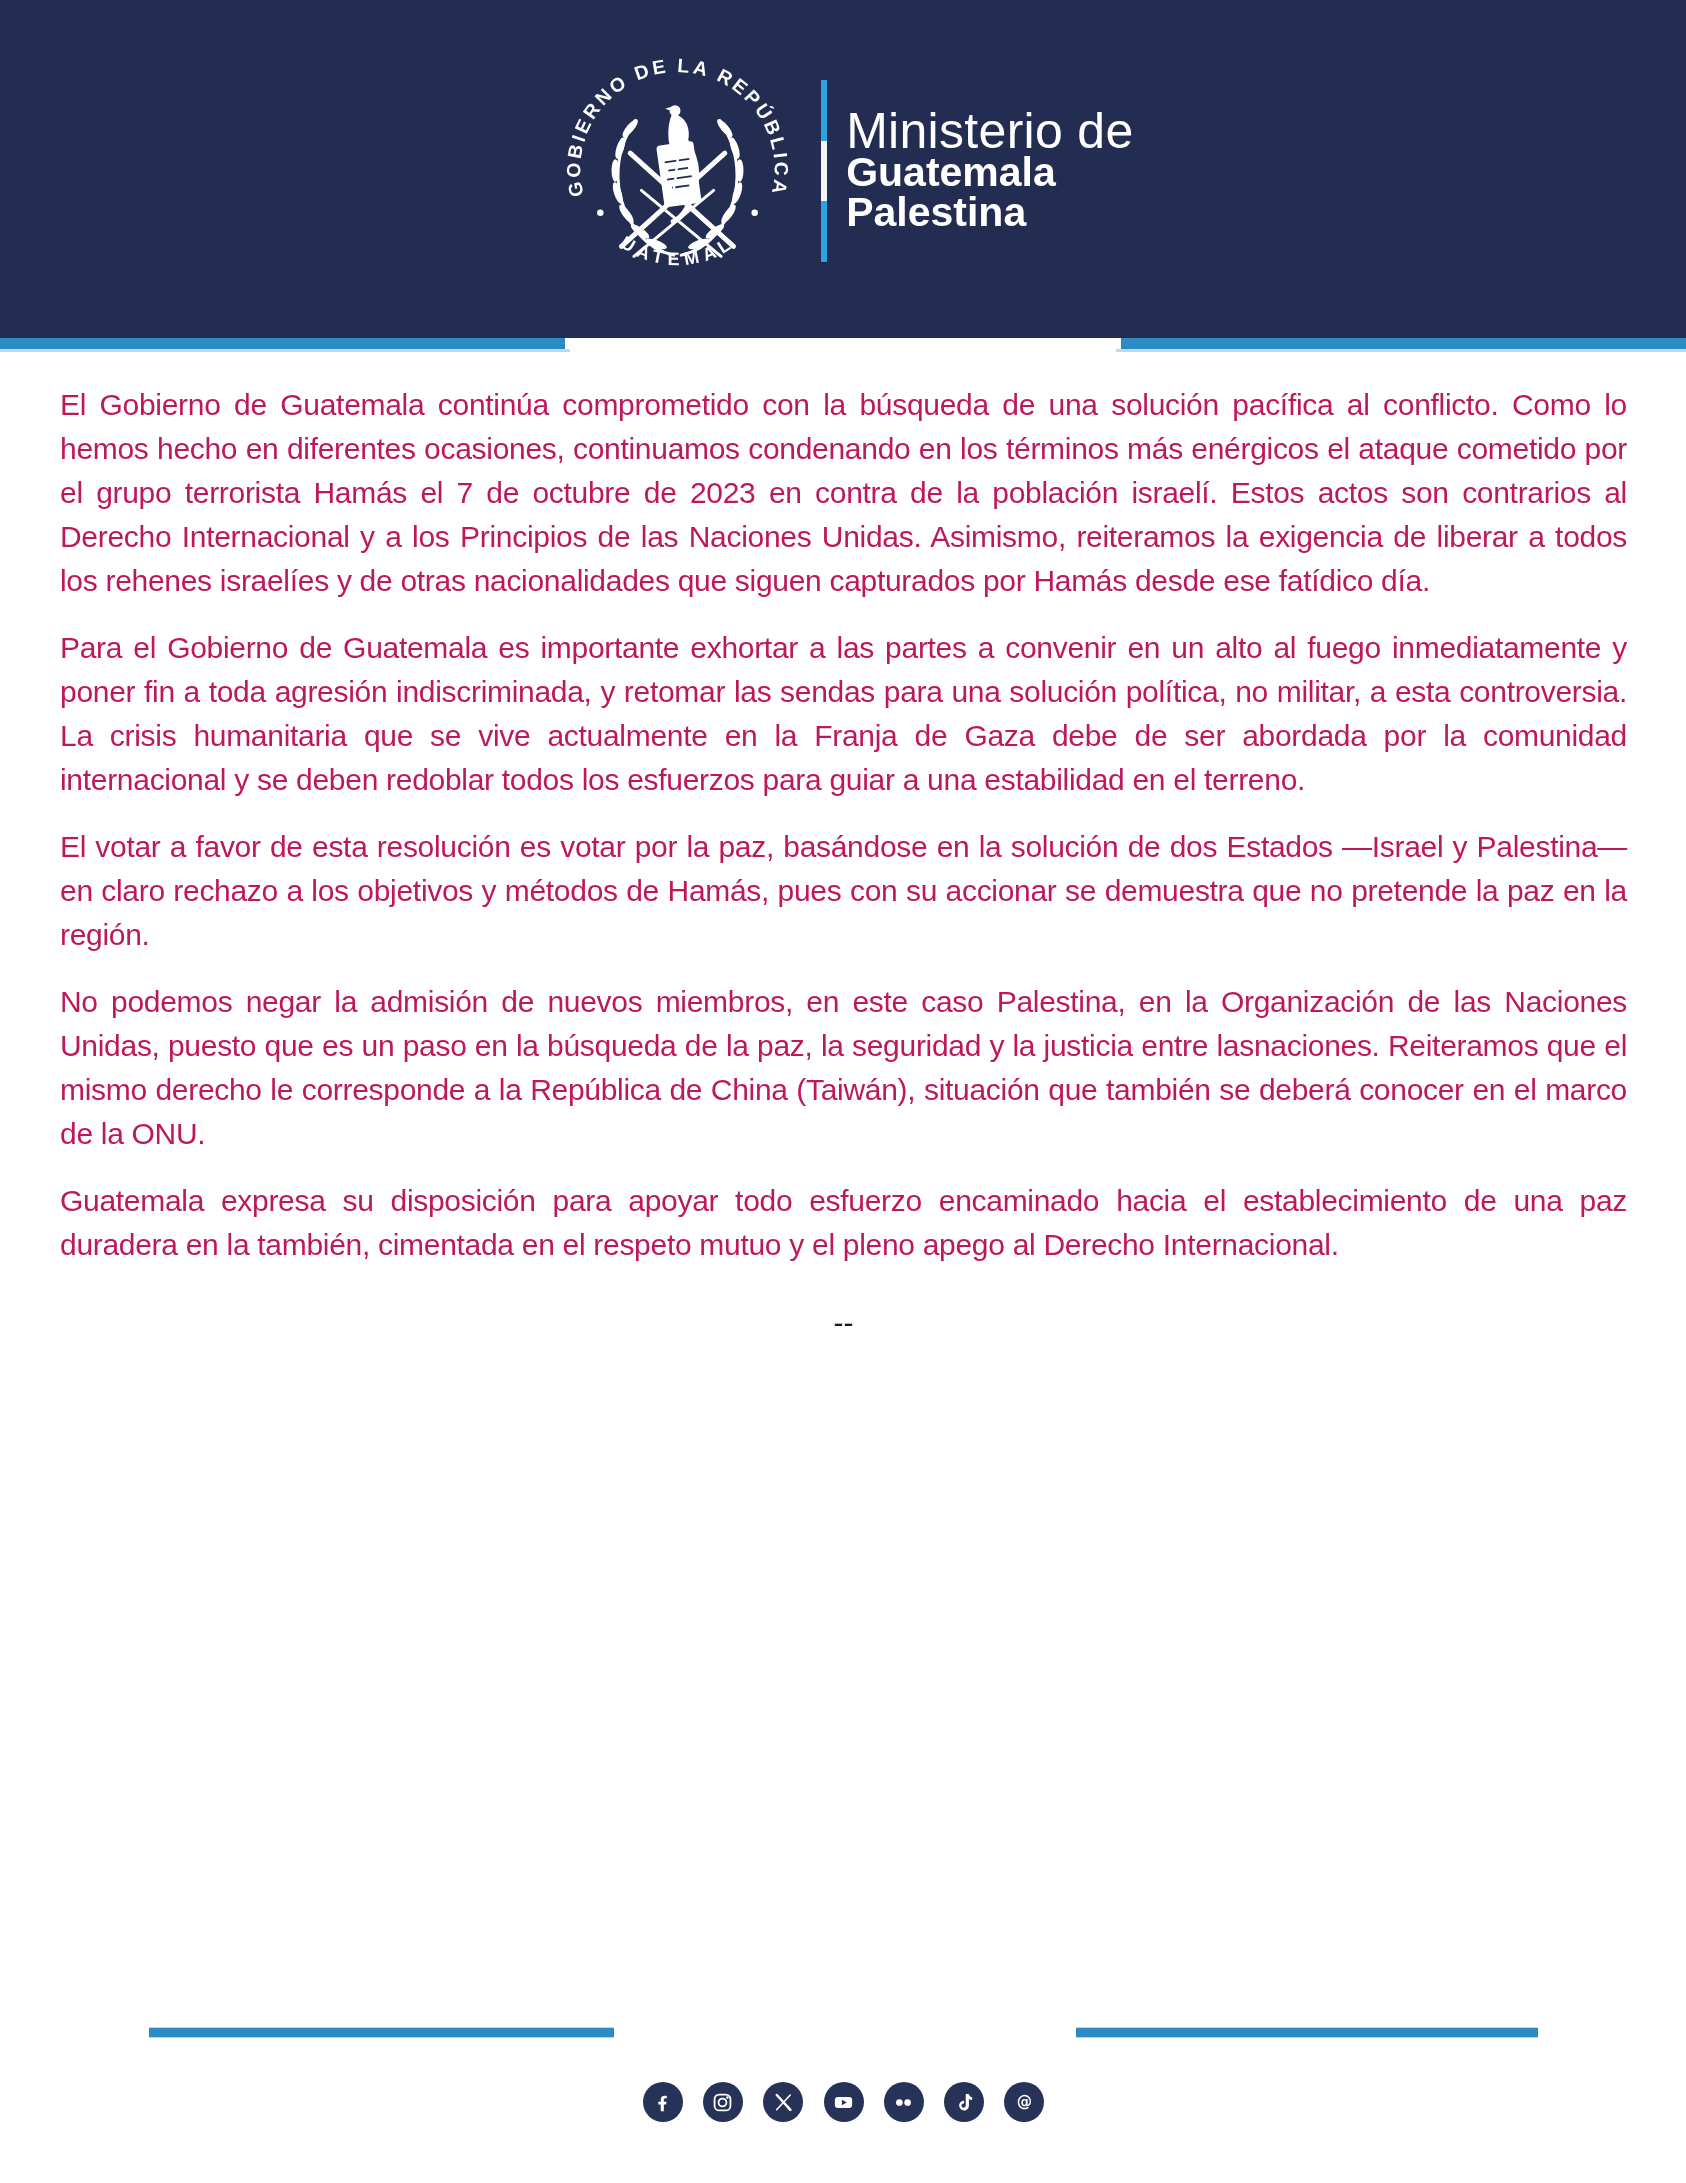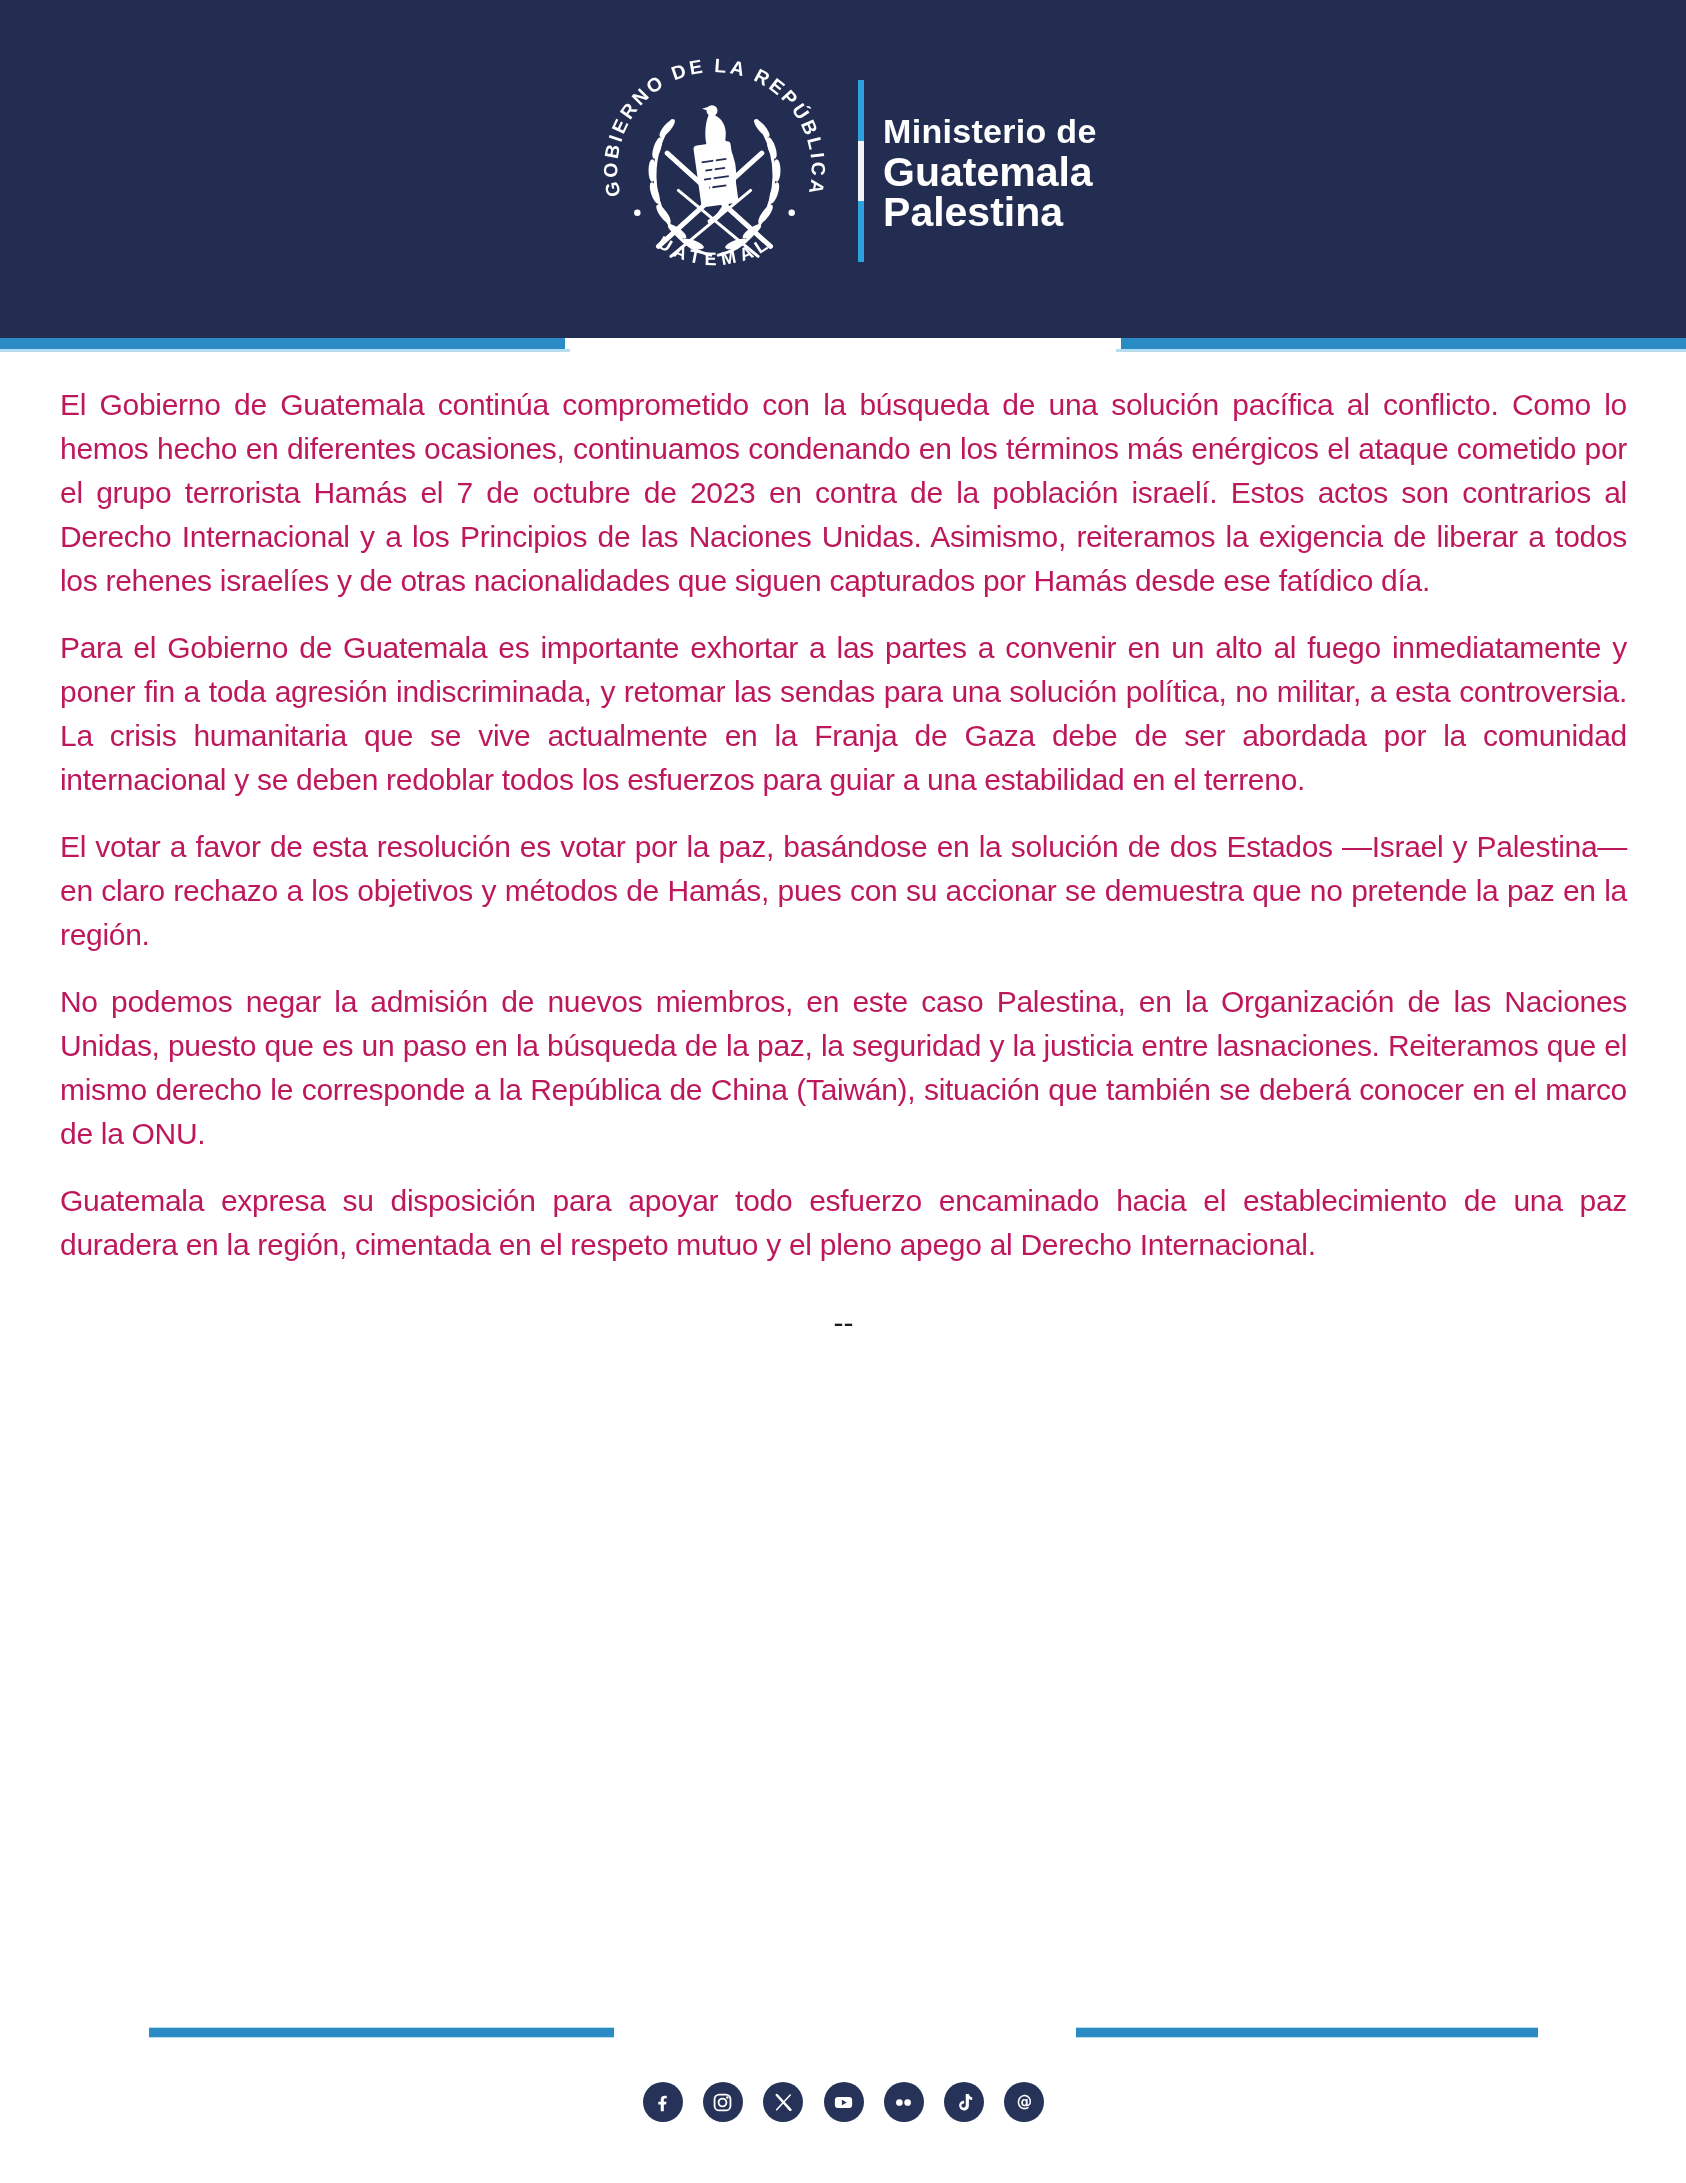--- a/index.html
+++ b/index.html
@@ -18,21 +18,21 @@
     background:#232D52;
     display:flex; align-items:center; justify-content:center;
   }
   .brand { display:flex; align-items:center; margin-top:3.8px; }
   .seal { width:249px; height:249px; display:block; }
   .flag-divider { width:5.7px; height:182px; margin:0 19px; display:flex; flex-direction:column; }
   .flag-divider .seg { flex:1; }
   .flag-divider .seg.blue  { background:#2EA2DE; }
   .flag-divider .seg.white { background:#F2F4F6; }
   .ministry { color:#ffffff; }
-  .ministry .light { font-size:34px; font-weight:700; letter-spacing:0.3px; line-height:42px; }
+  .ministry .light { font-size:50px; font-weight:400; letter-spacing:0.3px; line-height:42px; }
   .ministry .bold  { font-size:41px; font-weight:700; letter-spacing:0px;  line-height:40px; }
 
   
   .accent-top { position:relative; height:16.5px; background:#ffffff; }
   .accent-top .bar { position:absolute; top:0; height:10.8px; background:#2B8CC5; }
   .accent-top .bar.left  { left:0;      width:565px; }
   .accent-top .bar.right { left:1121px; width:565px; }
   .accent-top .bar.left::after,
   .accent-top .bar.right::after {
     content:""; position:absolute; bottom:-3.2px; height:3.2px; background:#B5DCEF;
@@ -163,21 +163,21 @@
   <div class="accent-top">
     <div class="bar left"></div>
     <div class="bar right"></div>
   </div>
 
   <main class="content">
     <p class="body-par">El Gobierno de Guatemala continúa comprometido con la búsqueda de una solución pacífica al conflicto. Como lo hemos hecho en diferentes ocasiones, continuamos condenando en los términos más enérgicos el ataque cometido por el grupo terrorista Hamás el 7 de octubre de 2023 en contra de la población israelí. Estos actos son contrarios al Derecho Internacional y a los Principios de las Naciones Unidas. Asimismo, reiteramos la exigencia de liberar a todos los rehenes israelíes y de otras nacionalidades que siguen capturados por Hamás desde ese fatídico día.</p>
     <p class="body-par">Para el Gobierno de Guatemala es importante exhortar a las partes a convenir en un alto al fuego inmediatamente y poner fin a toda agresión indiscriminada, y retomar las sendas para una solución política, no militar, a esta controversia. La crisis humanitaria que se vive actualmente en la Franja de Gaza debe de ser abordada por la comunidad internacional y se deben redoblar todos los esfuerzos para guiar a una estabilidad en el terreno.</p>
     <p class="body-par">El votar a favor de esta resolución es votar por la paz, basándose en la solución de dos Estados —Israel y Palestina— en claro rechazo a los objetivos y métodos de Hamás, pues con su accionar se demuestra que no pretende la paz en la región.</p>
     <p class="body-par">No podemos negar la admisión de nuevos miembros, en este caso Palestina, en la Organización de las Naciones Unidas, puesto que es un paso en la búsqueda de la paz, la seguridad y la justicia entre lasnaciones. Reiteramos que el mismo derecho le corresponde a la República de China (Taiwán), situación que también se deberá conocer en el marco de la ONU.</p>
-    <p class="body-par">Guatemala expresa su disposición para apoyar todo esfuerzo encaminado hacia el establecimiento de una paz duradera en la región, cimentada en el respeto mutuo y el pleno apego al Derecho Internacional.</p>
+    <p class="body-par">Guatemala expresa su disposición para apoyar todo esfuerzo encaminado hacia el establecimiento de una paz duradera en la también, cimentada en el respeto mutuo y el pleno apego al Derecho Internacional.</p>
     <div class="separator">--</div>
   </main>
 
   <div class="footer-bar left"></div>
   <div class="footer-bar right"></div>
 
   <div class="social-row">
 
     <div class="social-icon" aria-label="facebook">
       <svg viewBox="0 0 24 24">

